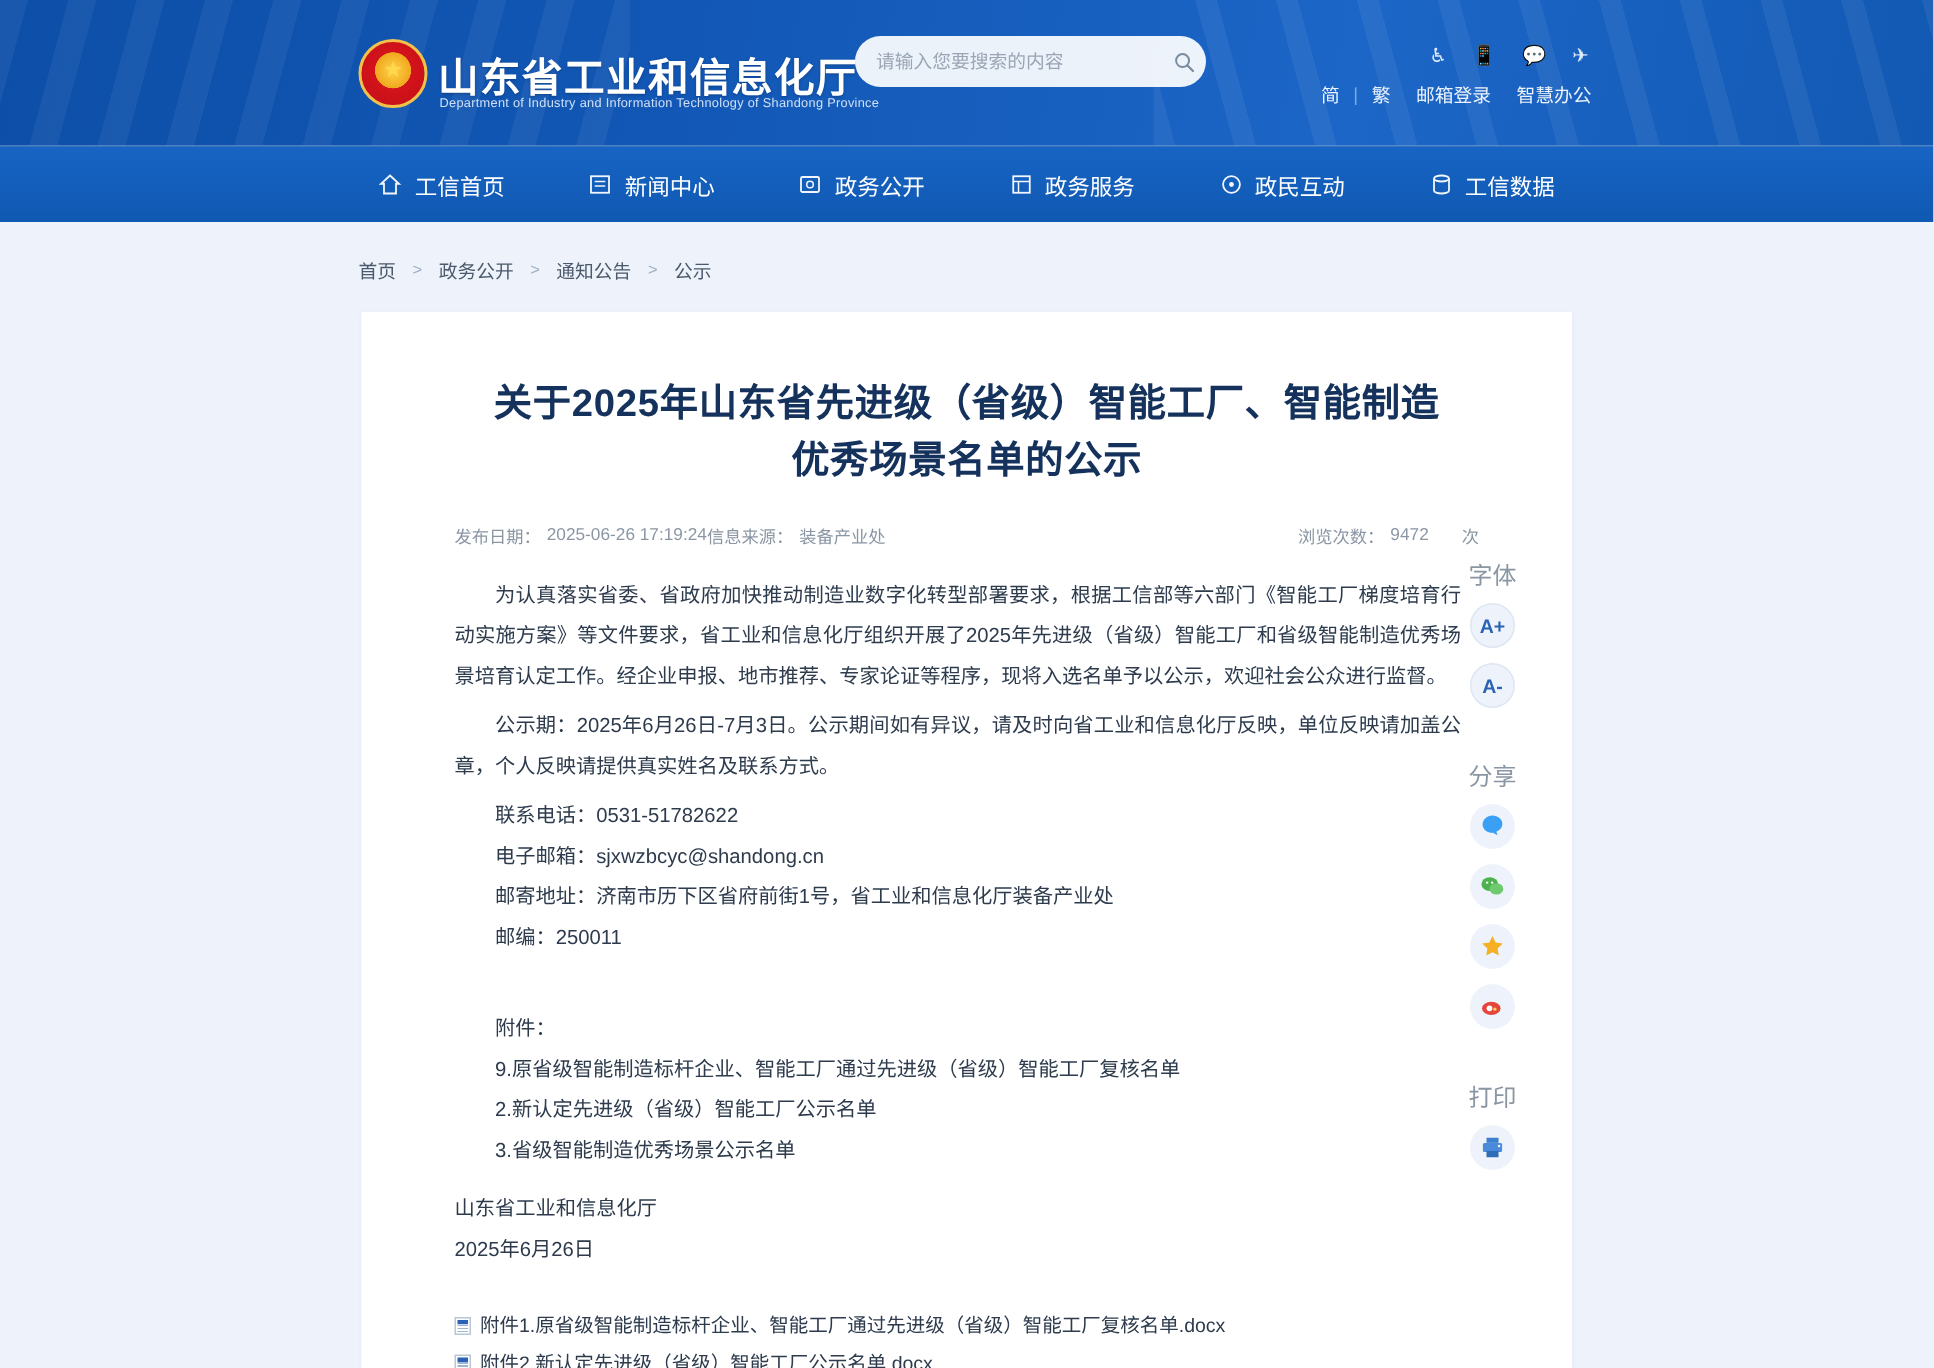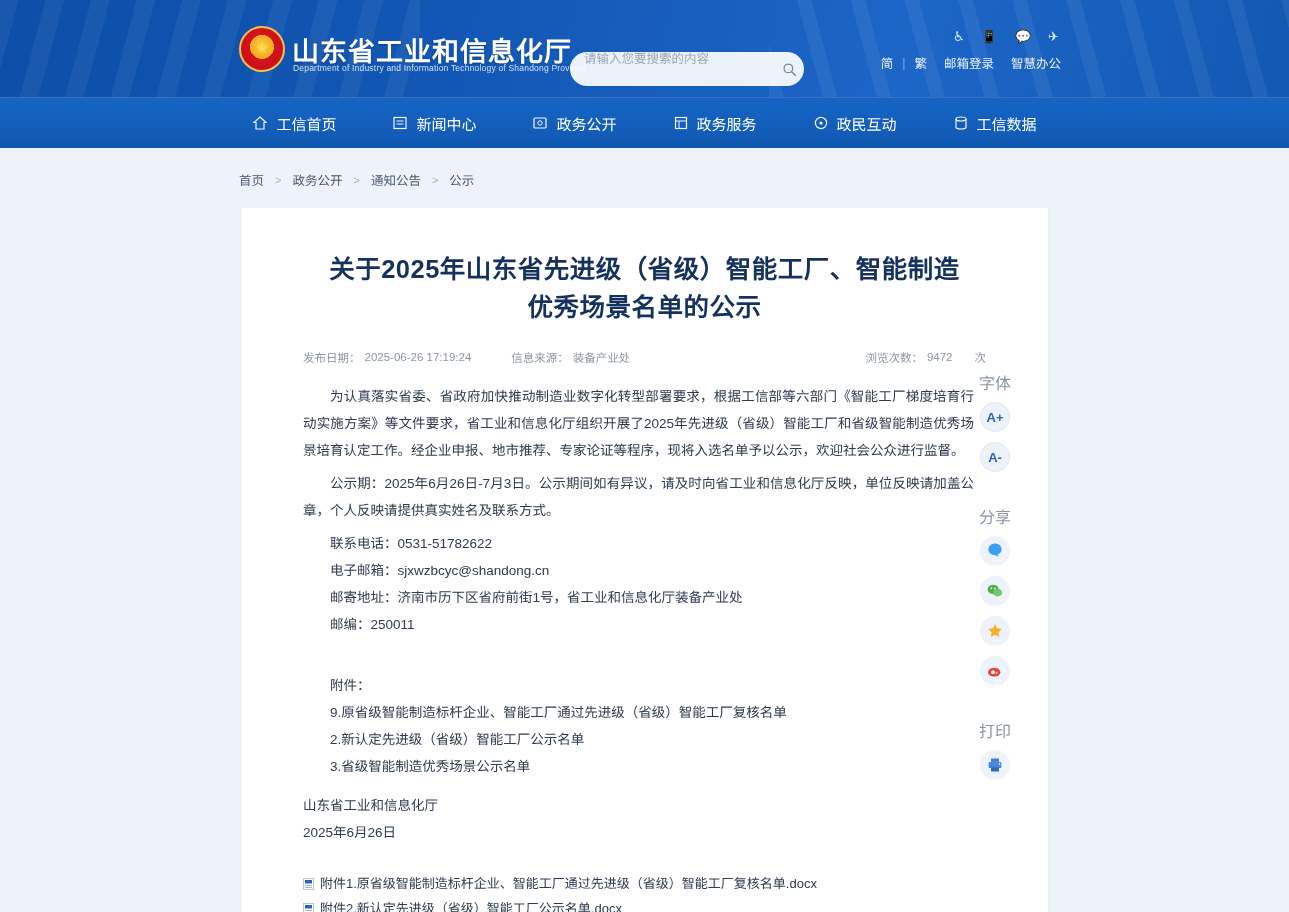--- a/index.html
+++ b/index.html
@@ -48,25 +48,25 @@
     color: #ffffff; font-size: 27px; font-weight: bold; letter-spacing: 1px;
     text-shadow: 0 1px 2px rgba(0,0,0,0.25);
     white-space: nowrap;
   }
   .logo-en {
     position: absolute; left: 293px; top: 63px;
     color: #cfe0f6; font-size: 8.5px; letter-spacing: 0.2px; white-space: nowrap;
   }
 
   .searchbox {
-    position: absolute; left: 570px; top: 52px;
+    position: absolute; left: 570px; top: 24px;
     width: 234px; height: 34px;
     background: rgba(255,255,255,0.92);
     border-radius: 17px;
-    display: flex; align-items: flex-start;
+    display: flex; align-items: center;
   }
   .searchbox input {
     flex: 1; border: none; outline: none; background: transparent;
     font-size: 12.5px; color: #555; padding: 0 14px;
     font-family: "Liberation Sans", sans-serif;
   }
   .searchbox input::placeholder { color: #9aa6b4; }
   .search-ico {
     width: 30px; height: 100%;
     display: flex; align-items: center; justify-content: center;
@@ -123,21 +123,21 @@
     text-align: center; color: #15325c;
     font-size: 25.5px; font-weight: bold; line-height: 1.5;
     letter-spacing: 0.5px;
   }
   .meta {
     margin-top: 22px; padding: 0 62px;
     display: flex; align-items: center;
     font-size: 11.5px; color: #8b96a4;
   }
   .meta .m1 { margin-left: 4px; }
-  .meta .m2 { margin-left: 40px; }
+  .meta .m2 { }
   .meta .m3 { margin-left: auto; }
   .meta .m4 { margin-left: 22px; }
 
   .body { padding: 18px 62px 0 62px; }
   .body p {
     margin: 0 12px 6px 0;
     font-size: 13.5px; color: #2d3b4d; line-height: 2.0;
     text-align: justify;
   }
   .body p.ind { text-indent: 2em; }

